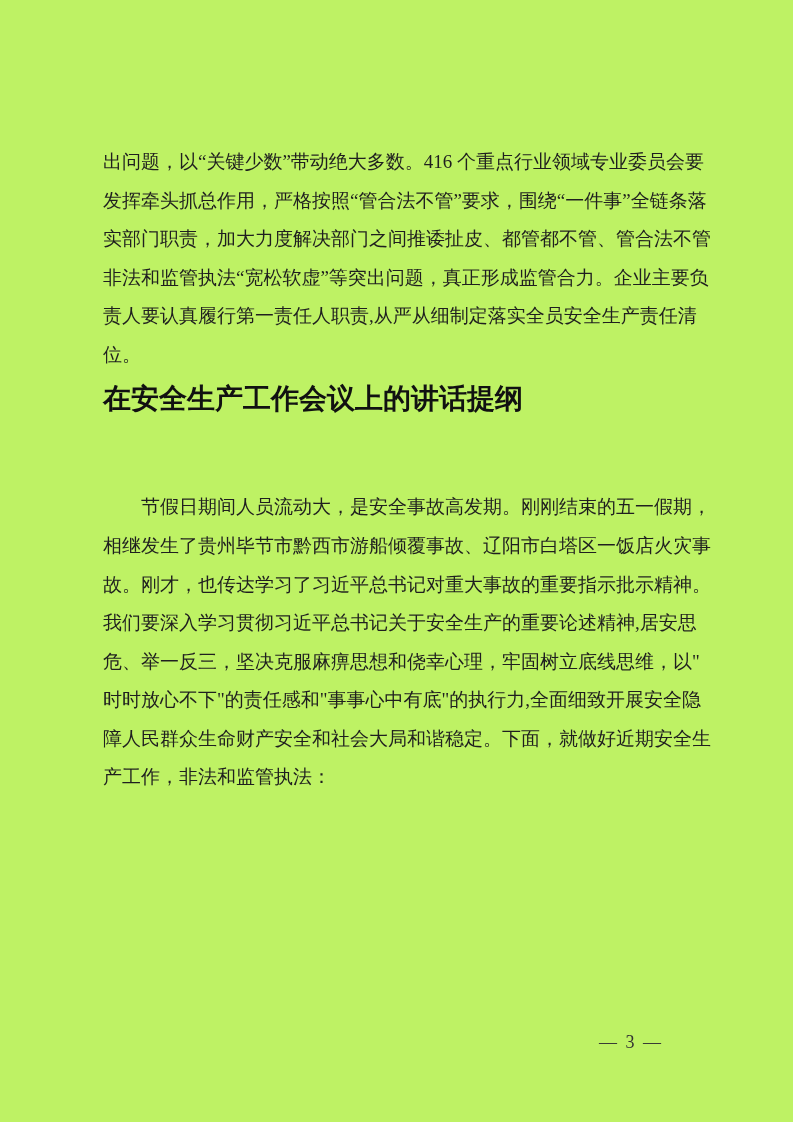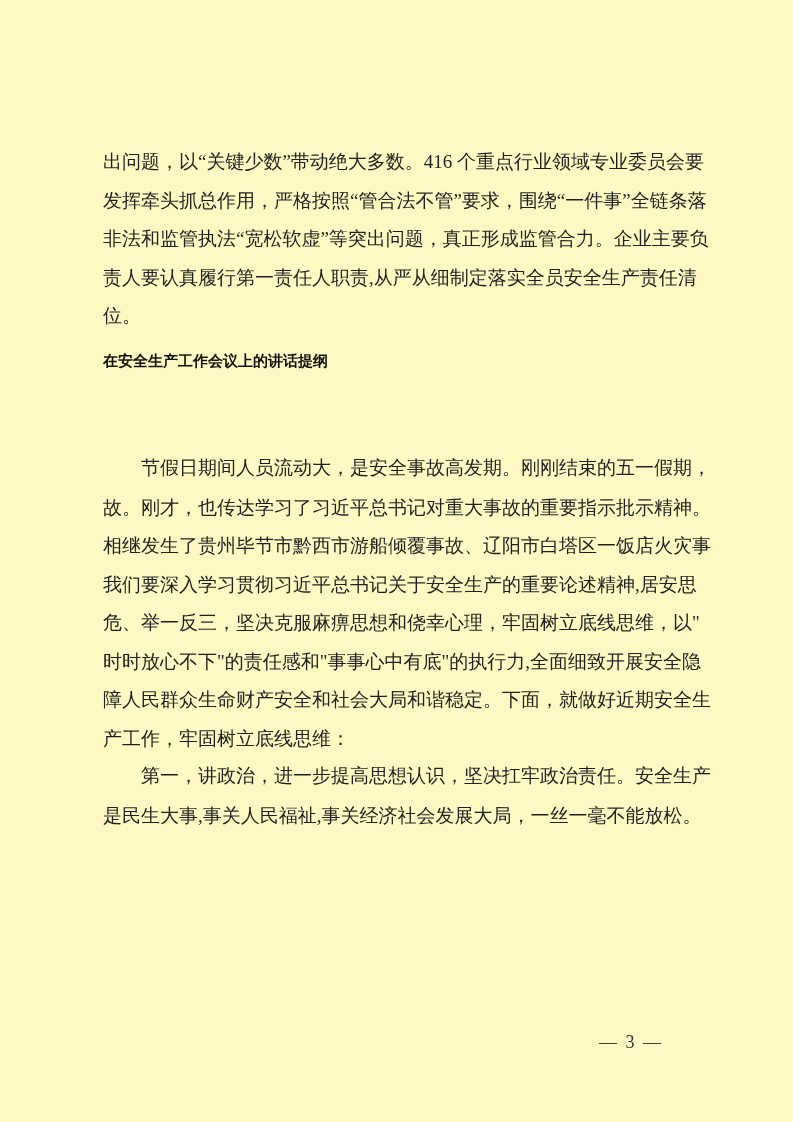--- a/index.html
+++ b/index.html
@@ -2,21 +2,21 @@
 <html><head>
 <meta charset="utf-8">
 <style>
   * { margin: 0; padding: 0; box-sizing: border-box; }
   html, body { background: #ffffff; }
   .page {
     position: relative;
     width: 793px;
     height: 1122px;
     margin: 0 auto;
-    background: #fef9c3;
+    background: #bef264;
     overflow: hidden;
     font-family: "Liberation Serif", "DejaVu Serif", serif;
     color: #1f1f1f;
   }
   .content {
     position: absolute;
     top: 143px;
     left: 103px;
     width: 587px;
   }
@@ -34,21 +34,21 @@
     text-align-last: justify;
     text-justify: inter-ideograph;
   }
   .line.ind {
     text-indent: 2em;
     font-family: Liberation Mono, monospace;
   }
   .heading {
     font-family: "Liberation Sans", "DejaVu Sans", sans-serif;
     font-weight: bold;
-    font-size: 15px;
+    font-size: 28px;
     line-height: 38.5px;
     margin-top: 6px;
     margin-bottom: 70px;
     color: #111111;
   }
   .page-number {
     position: absolute;
     top: 1030px;
     right: 130px;
     font-size: 18px;
@@ -59,42 +59,39 @@
 </style>
 </head>
 <body>
 
 <div class="page">
   <div class="content">
 
     <div class="body-text">
       <div class="line j">出问题，以“关键少数”带动绝大多数。416 个重点行业领域专业委员会要</div>
       <div class="line j">发挥牵头抓总作用，严格按照“管合法不管”要求，围绕“一件事”全链条落</div>
+      <div class="line j">实部门职责，加大力度解决部门之间推诿扯皮、都管都不管、管合法不管</div>
       <div class="line j">非法和监管执法“宽松软虚”等突出问题，真正形成监管合力。企业主要负</div>
       <div class="line j">责人要认真履行第一责任人职责,从严从细制定落实全员安全生产责任清</div>
       <div class="line">位。</div>
     </div>
 
     <h1 class="heading">在安全生产工作会议上的讲话提纲</h1>
 
     <div class="body-text">
 
       <div>
         <div class="line j ind">节假日期间人员流动大，是安全事故高发期。刚刚结束的五一假期，</div>
+        <div class="line j">相继发生了贵州毕节市黔西市游船倾覆事故、辽阳市白塔区一饭店火灾事</div>
         <div class="line j">故。刚才，也传达学习了习近平总书记对重大事故的重要指示批示精神。</div>
-        <div class="line j">相继发生了贵州毕节市黔西市游船倾覆事故、辽阳市白塔区一饭店火灾事</div>
         <div class="line j">我们要深入学习贯彻习近平总书记关于安全生产的重要论述精神,居安思</div>
         <div class="line j">危、举一反三，坚决克服麻痹思想和侥幸心理，牢固树立底线思维，以"</div>
         <div class="line j">时时放心不下"的责任感和"事事心中有底"的执行力,全面细致开展安全隐</div>
         <div class="line j">障人民群众生命财产安全和社会大局和谐稳定。下面，就做好近期安全生</div>
-        <div class="line">产工作，牢固树立底线思维：</div>
+        <div class="line">产工作，非法和监管执法：</div>
       </div>
 
-      <div>
-        <div class="line j ind">第一，讲政治，进一步提高思想认识，坚决扛牢政治责任。安全生产</div>
-        <div class="line j">是民生大事,事关人民福祉,事关经济社会发展大局，一丝一毫不能放松。</div>
-      </div>
     </div>
 
   </div>
 
   <div class="page-number">— 3 —</div>
 </div>
 
 </body></html>

